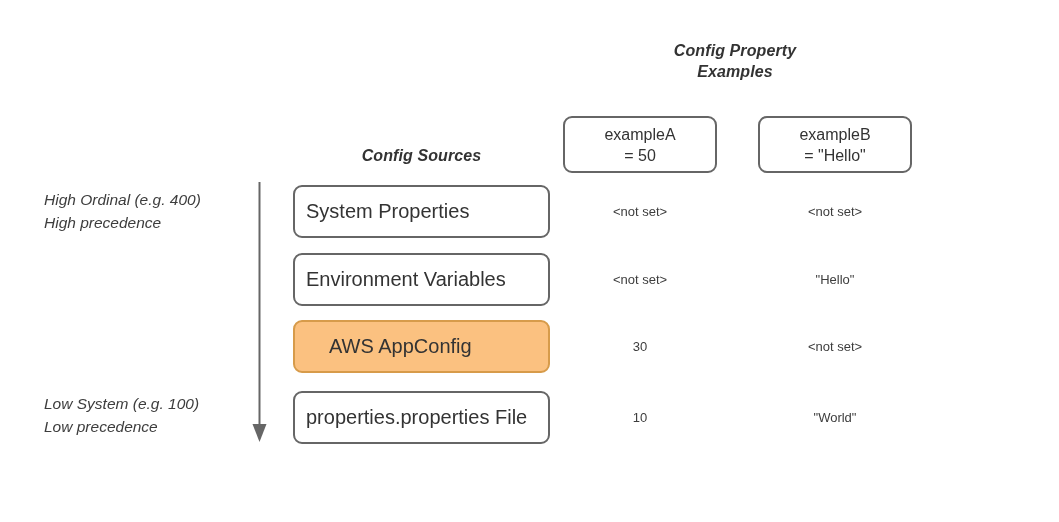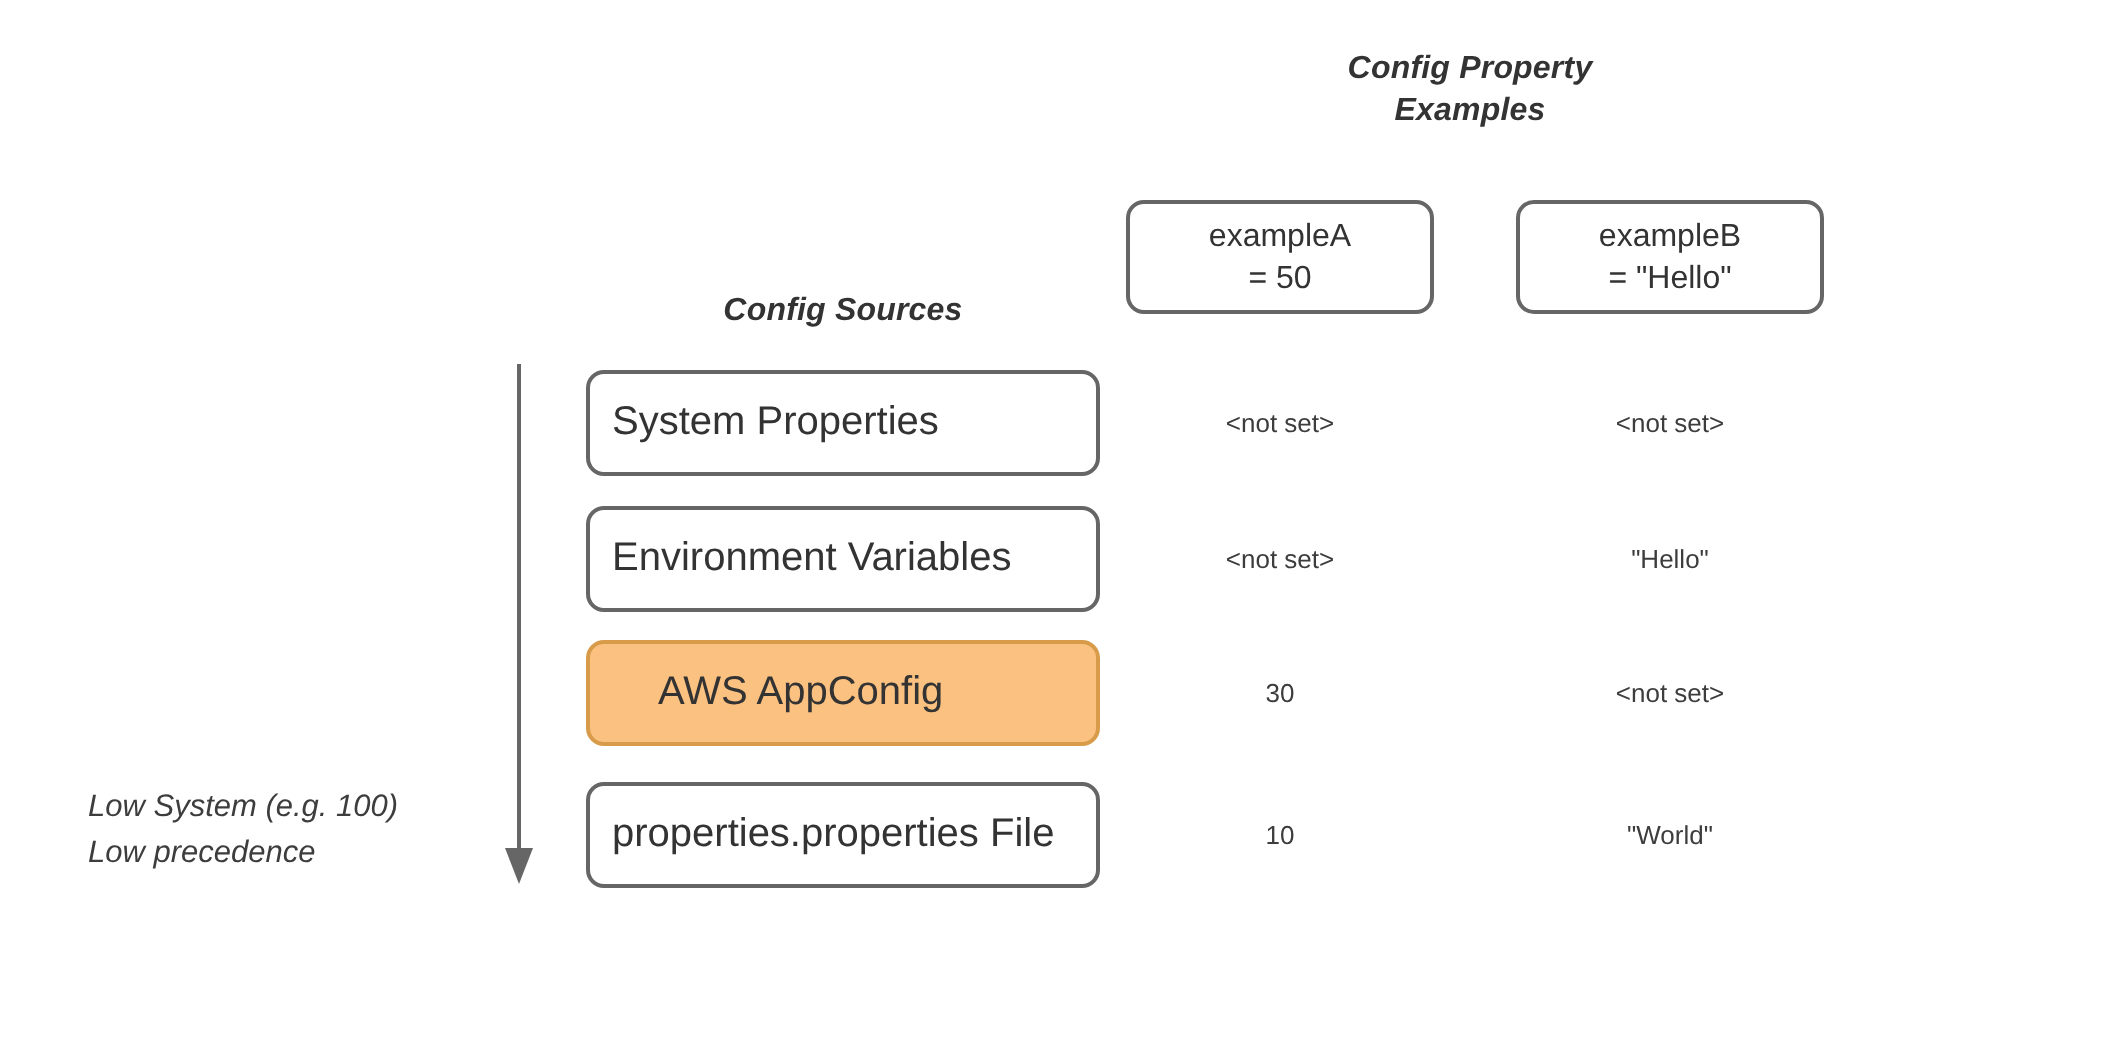--- a/index.html
+++ b/index.html
@@ -27,21 +27,21 @@
     font-weight: bold;
     font-style: italic;
     font-size: 16px;
     color: #333333;
     text-align: center;
     line-height: 21px;
     letter-spacing: 0.1px;
   }
   #examples-title {
     left: 605px;
-    top: 24px;
+    top: 40px;
     width: 260px;
   }
   #sources-title {
     left: 293px;
     top: 145px;
     width: 257px;
   }
 
   
   .prop-box {
@@ -50,21 +50,21 @@
     border: 2px solid #666666;
     border-radius: 9px;
     background: #ffffff;
     display: flex;
     flex-direction: column;
     align-items: center;
     justify-content: center;
     font-size: 16px;
     color: #333333;
     line-height: 21px;
-    top: 100px;
+    top: 116px;
     height: 57px;
     width: 154px;
   }
   #prop-box-0 { left: 563px; }
   #prop-box-1 { left: 758px; }
   .prop-line { display: block; }
 
   
   #ordinal-arrow {
     position: absolute;
@@ -151,20 +151,24 @@
     <span class="prop-line">= "Hello"</span>
   </div>
 
   <div class="col-title" id="sources-title">Config Sources</div>
 
   <svg id="ordinal-arrow" viewBox="0 0 24 264">
     <line x1="11.5" y1="2" x2="11.5" y2="246" stroke="#666666" stroke-width="2"></line>
     <polygon points="4.5,244 18.5,244 11.5,262" fill="#666666"></polygon>
   </svg>
 
+  <div class="ordinal-note" id="ordinal-note-high">
+    <span class="ordinal-line">High Ordinal (e.g. 400)</span>
+    <span class="ordinal-line">High precedence</span>
+  </div>
   <div class="ordinal-note" id="ordinal-note-low">
     <span class="ordinal-line">Low System (e.g. 100)</span>
     <span class="ordinal-line">Low precedence</span>
   </div>
 
   <div class="row" style="top:185px">
     <div class="source-box">
       <span>System Properties</span>
     </div>
     <div class="cell cell-0">&lt;not set&gt;</div>

